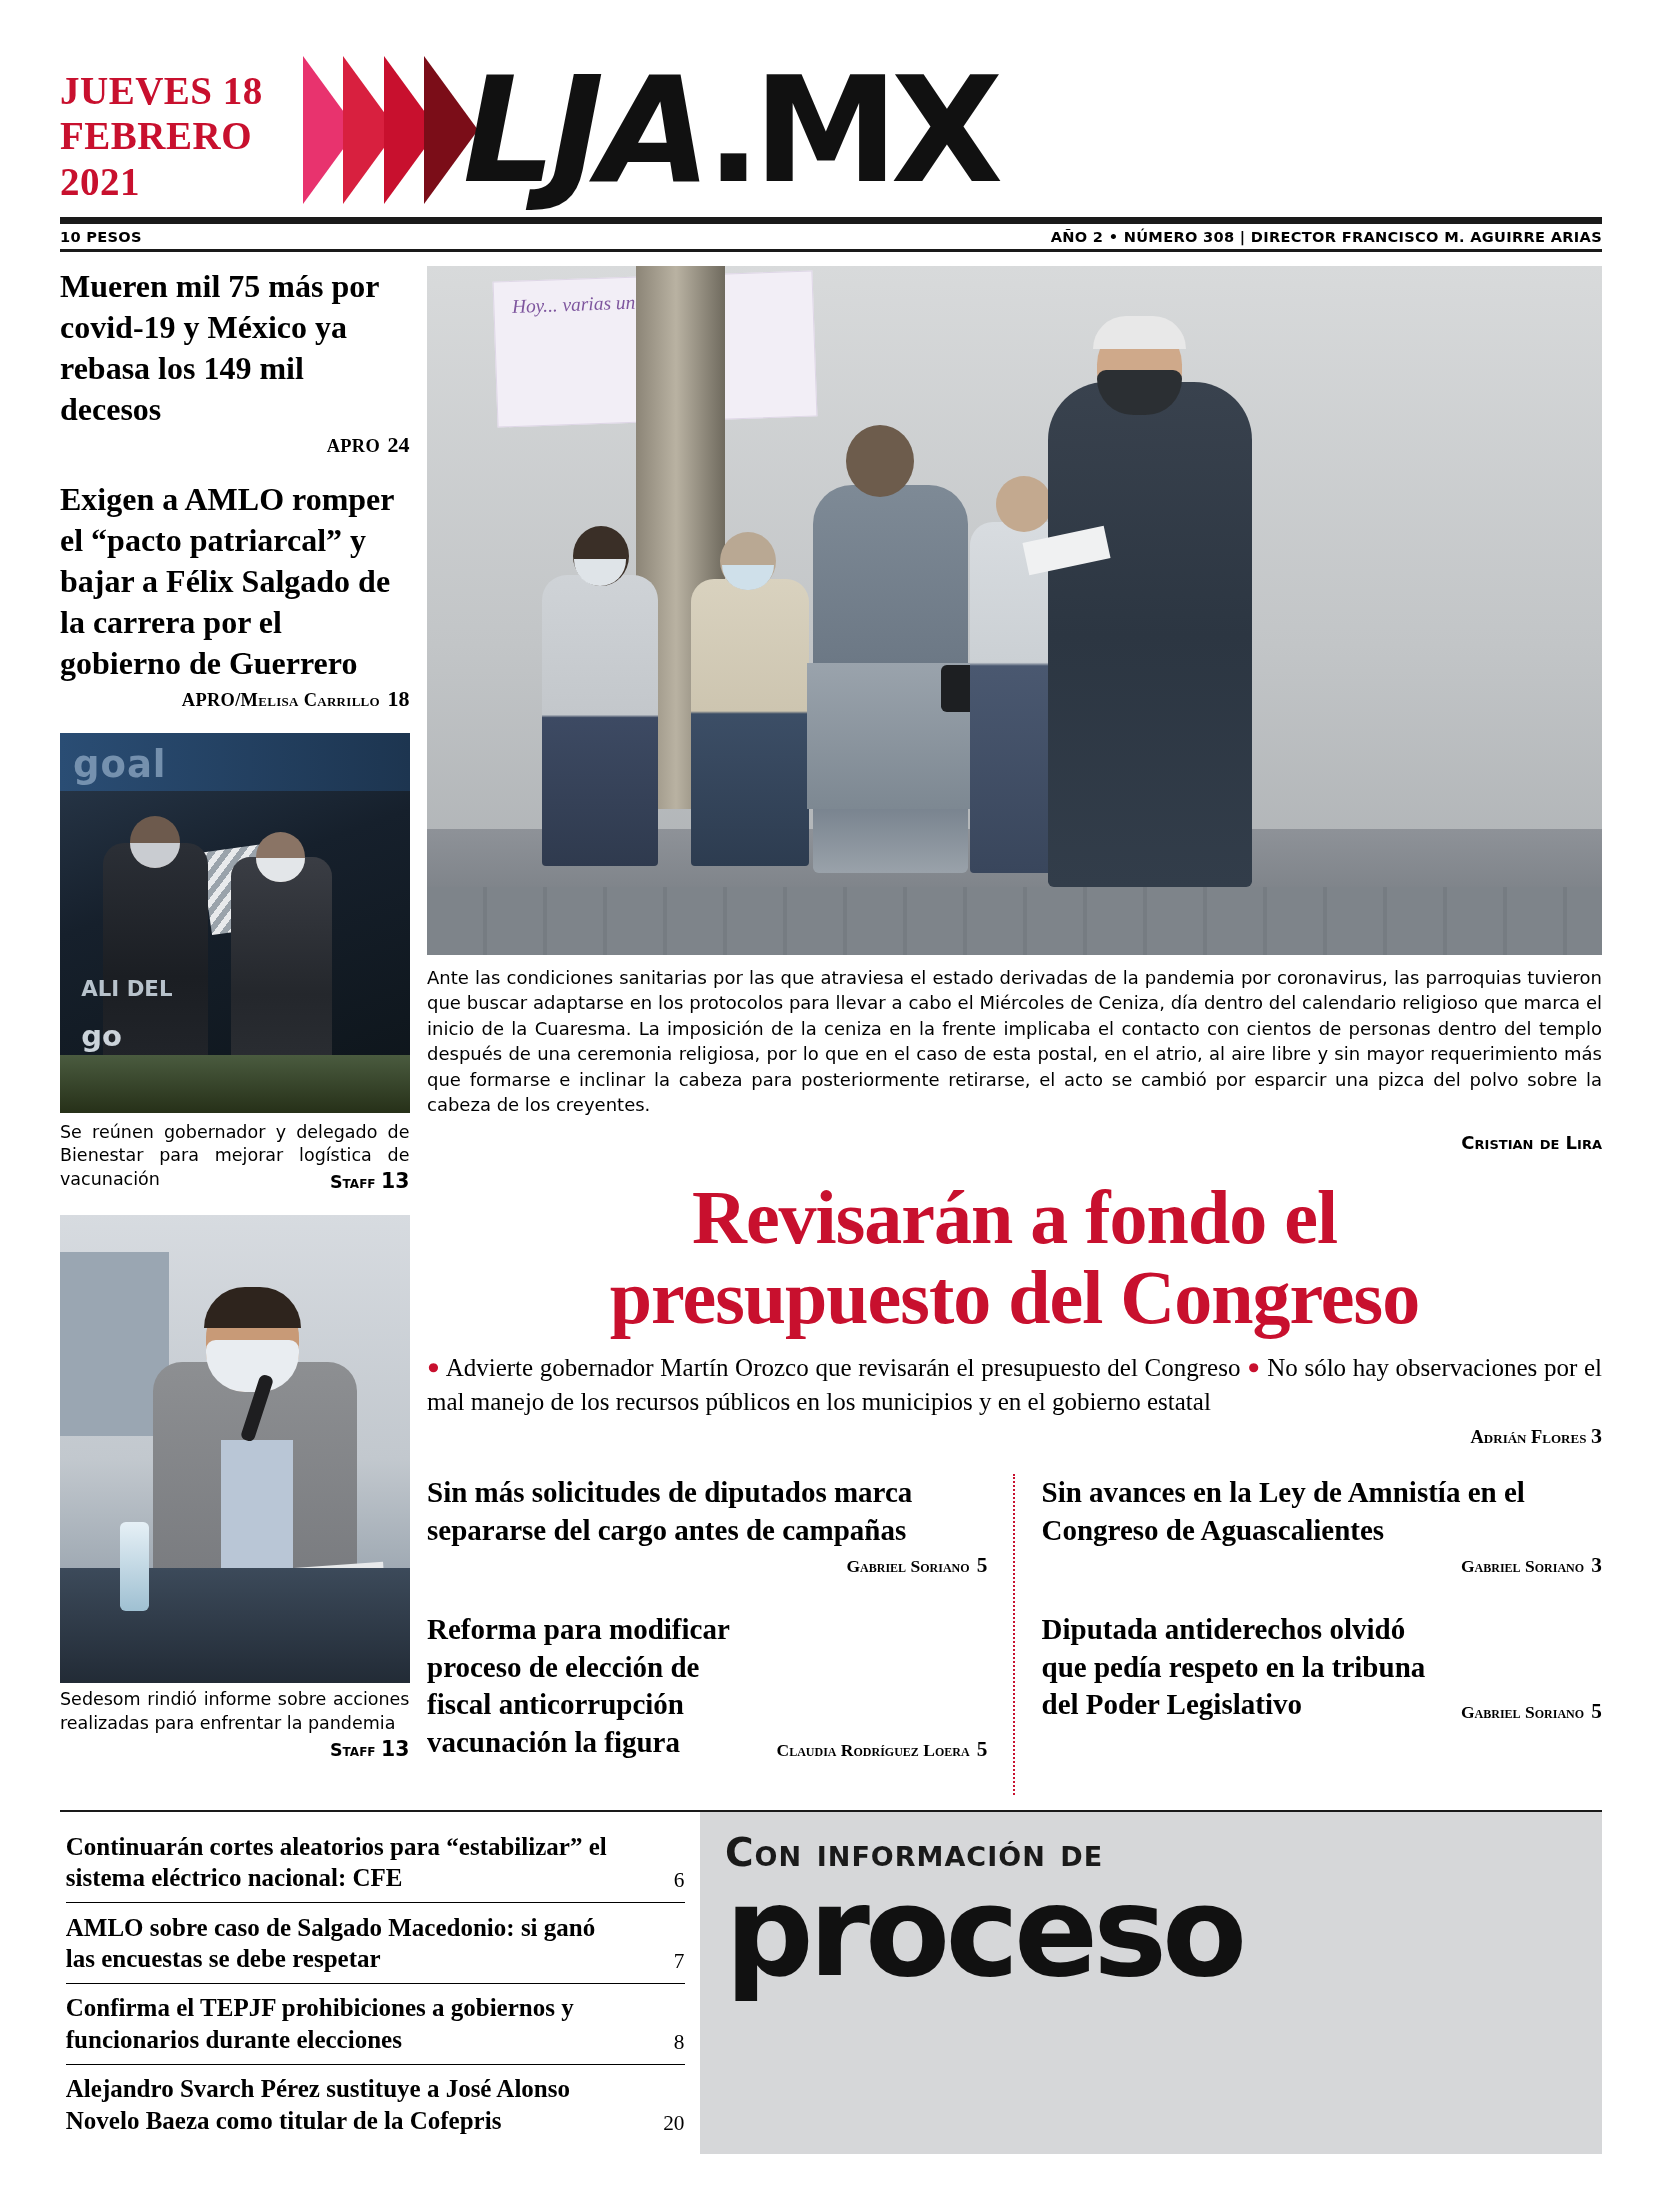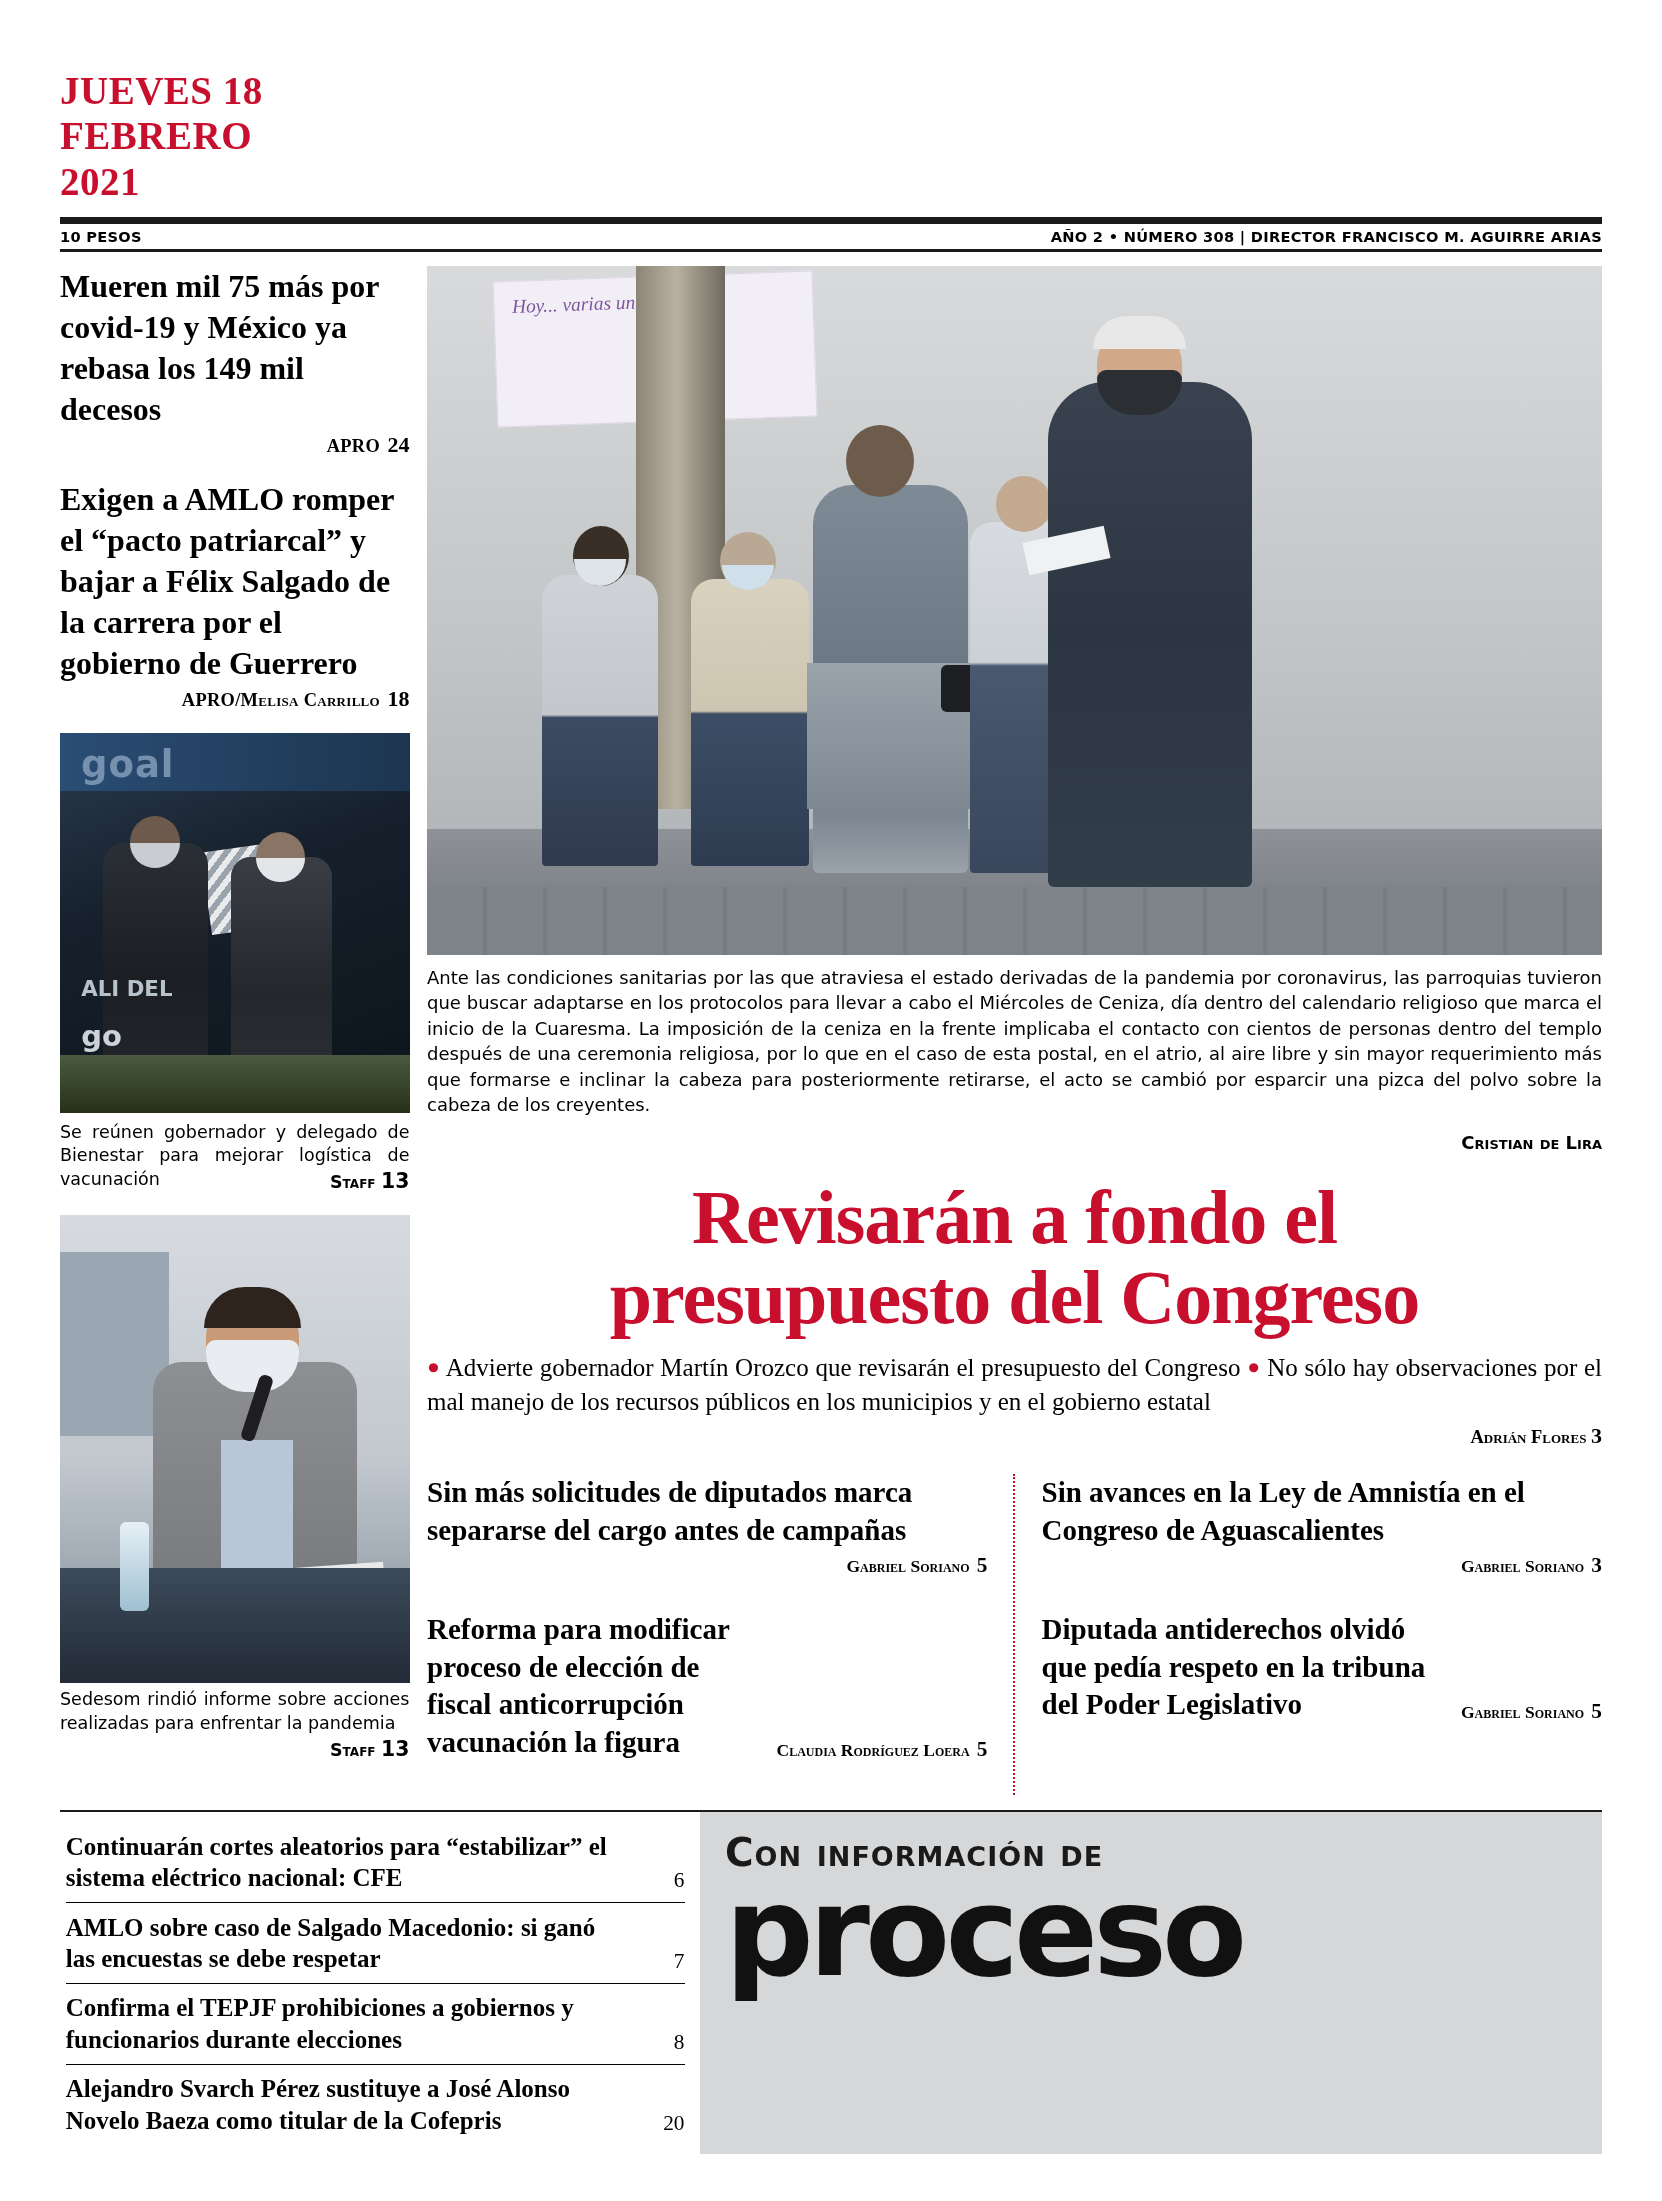--- a/index.html
+++ b/index.html
@@ -85,21 +85,21 @@
   .credit .src { font-variant: small-caps; font-weight:700; letter-spacing:0.3px; }
   .credit .pg { font-size:22px; font-weight:700; margin-left:2.9px; }
 
   .photo { background:#7a7d80; position:relative; overflow:hidden; }
 
   
   .ph-left1 { height: 380px; margin-bottom: 7.8px;
     background: linear-gradient(160deg,#2b3b4e 0%,#16202c 40%,#0d1419 100%); }
   .ph-left1 .tvtop { position:absolute; top:0; left:0; right:0; height:58px;
     background:linear-gradient(90deg,#2a4d74,#1d3550); }
-  .ph-left1 .goal { position:absolute; top:9.7px; left:21px; color:#8fa9c4; font-size:37px;
+  .ph-left1 .goal { position:absolute; top:9.7px; left:13px; color:#8fa9c4; font-size:37px;
     font-family:"DejaVu Sans",sans-serif; font-weight:700; opacity:.75; letter-spacing:1px;}
   .ph-left1 .figA { position:absolute; left:43px; bottom:27px; width:105px; height:243px;
     background:linear-gradient(180deg,#2b2f36 0%,#1b1e23 55%,#23262b 100%); border-radius:21.3px 21.3px 5.8px 5.8px;}
   .ph-left1 .headA { position:absolute; left:70px; bottom:245px; width:50px; height:52px;
     background:#6d5a4d; border-radius:50%; }
   .ph-left1 .maskA { position:absolute; left:70px; bottom:245px; width:50px; height:25px;
     background:#c9ccd1; border-radius:0 0 25px 25px; }
   .ph-left1 .figB { position:absolute; left:171px; bottom:27px; width:101px; height:229px;
     background:linear-gradient(180deg,#3a3d44 0%,#24272c 60%,#2c2f34 100%); border-radius:19.4px 19.4px 5.8px 5.8px;}
   .ph-left1 .headB { position:absolute; left:196px; bottom:231px; width:49px; height:50px;
@@ -253,20 +253,29 @@
 <body>
 
 <div class="page">
 
   <div class="masthead">
     <div class="dateblock">
       <div>JUEVES 18</div>
       <div>FEBRERO</div>
       <div>2021</div>
     </div>
+    <div class="logo-wrap">
+      <div class="chevrons">
+        <div class="chev c1"></div>
+        <div class="chev c2"></div>
+        <div class="chev c3"></div>
+        <div class="chev c4"></div>
+      </div>
+      <div class="logotext"><span>LJA</span><span class="mx">.MX</span></div>
+    </div>
   </div>
 
   <div class="ruleblock">
     <div class="thickrule"></div>
     <div class="infobar">
       <span>10 PESOS</span>
       <span class="right">AÑO 2 • NÚMERO 308 | DIRECTOR FRANCISCO M. AGUIRRE ARIAS</span>
     </div>
     <div class="thinrule"></div>
   </div>

